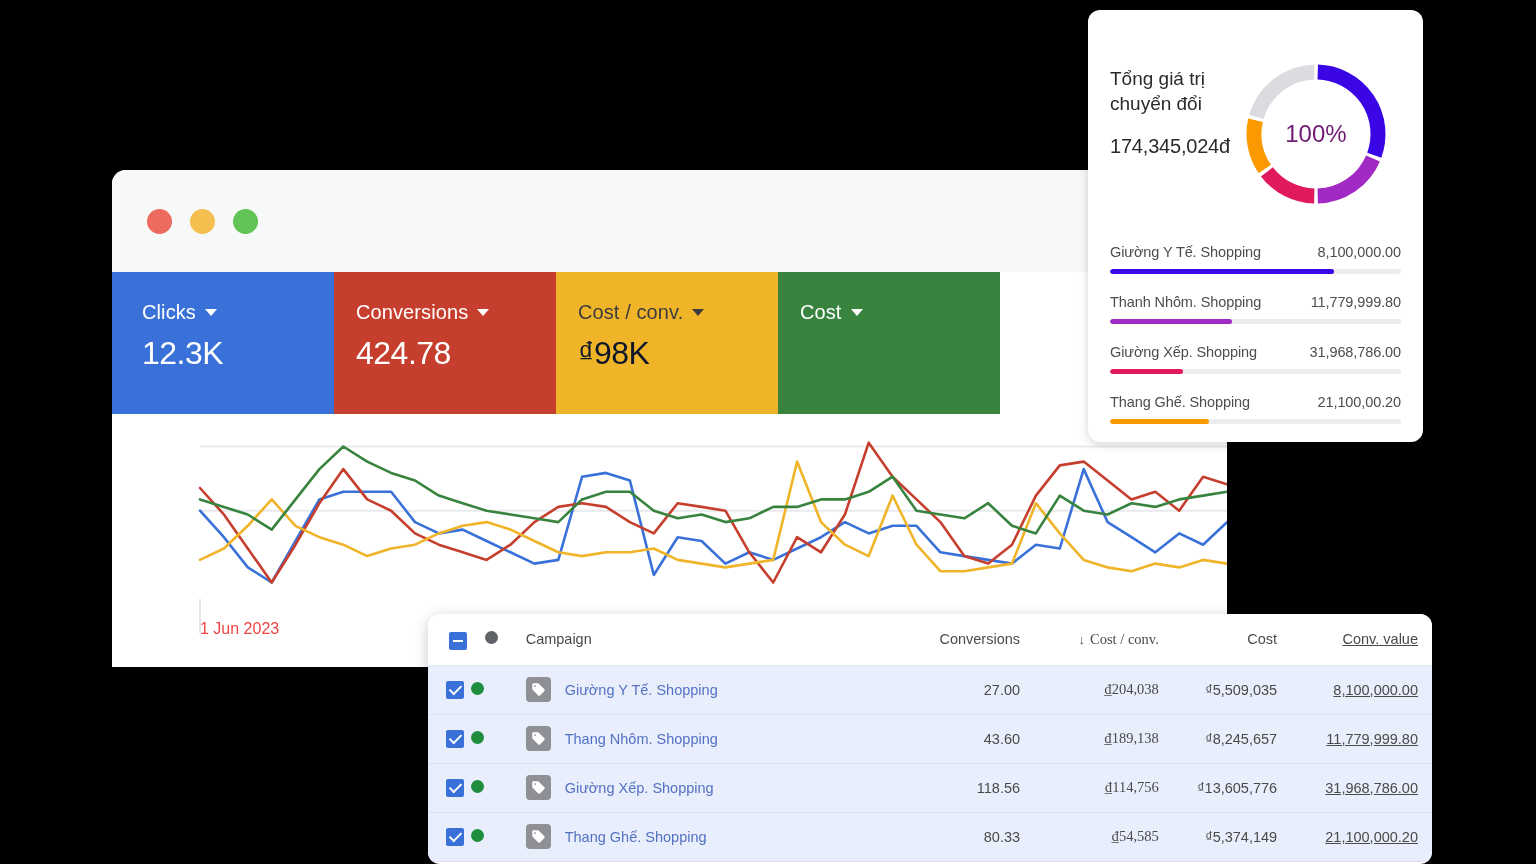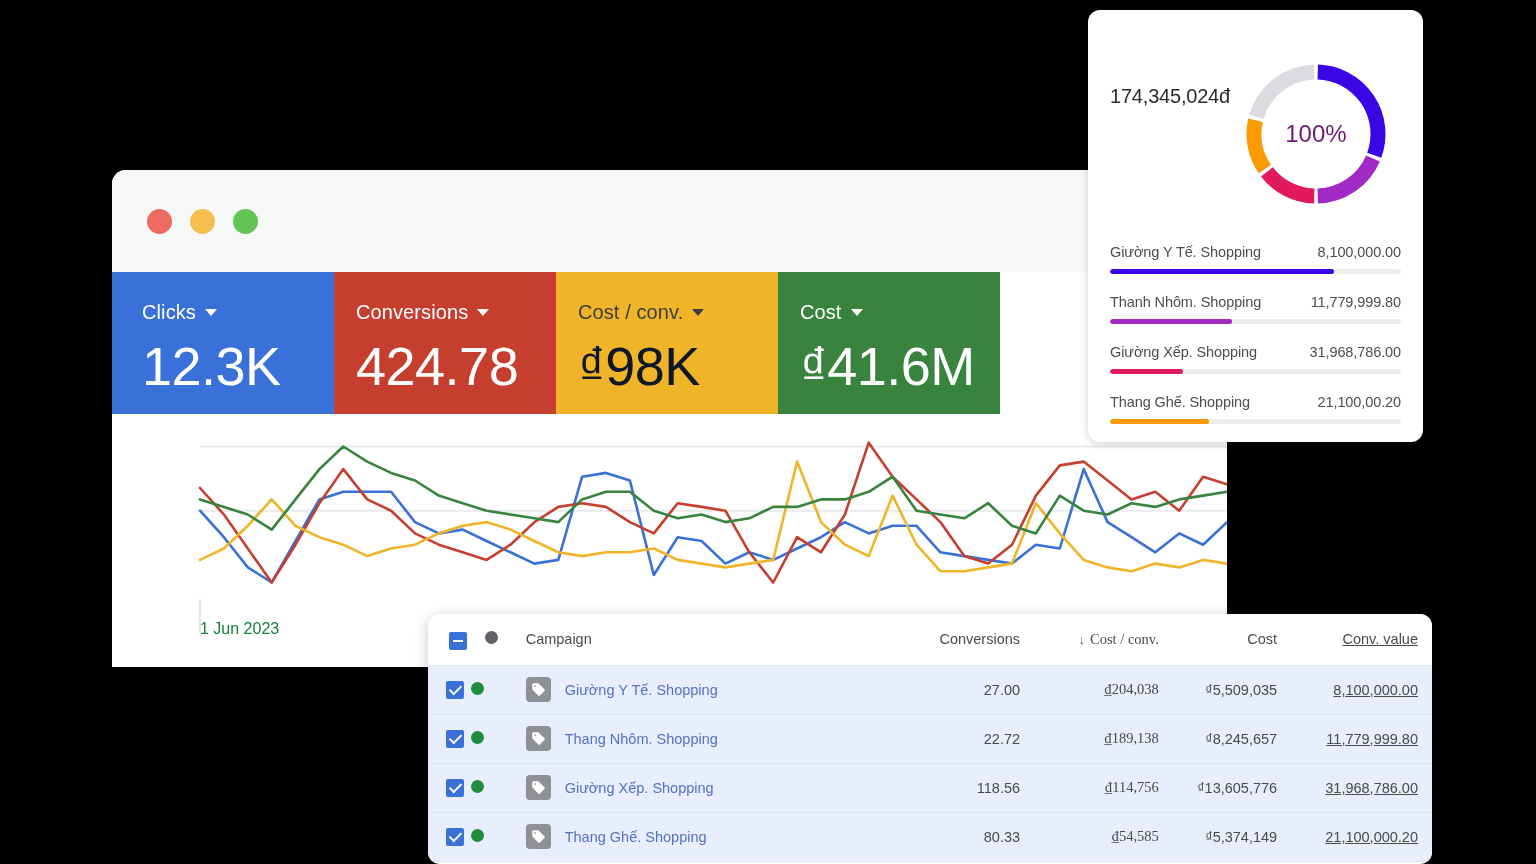--- a/index.html
+++ b/index.html
@@ -52,32 +52,32 @@
   .kpi.yellow .kpi-label { color: #3c3c3c; }
   .caret {
     width: 0; height: 0;
     border-left: 6px solid transparent;
     border-right: 6px solid transparent;
     border-top: 7px solid currentColor;
     display: inline-block;
   }
   .kpi-value {
     margin-top: 11px;
-    font-size: 54px; font-weight: 400; letter-spacing: -.5px;
+    font-size: 32px; font-weight: 400; letter-spacing: -.5px;
     white-space: nowrap;
   }
   .kpi.blue .kpi-value, .kpi.red .kpi-value, .kpi.green .kpi-value { color: #ffffff; }
   .kpi.yellow .kpi-value { color: #0f172a; }
 
   
   .chart-area { position: relative; width: 1115px; height: 253px; background: #fff; }
   .chart-svg { position: absolute; left: 0; top: 0; }
   .chart-xlabel {
     position: absolute; left: 88px; top: 206px;
-    font-size: 16px; color: #15803d; text-align: right;
+    font-size: 16px; color: #ef4444; text-align: right;
   }
 
   
   .donut-card {
     position: absolute;
     left: 1088px; top: 10px;
     width: 335px; height: 432px;
     background: #ffffff;
     border-radius: 12px;
     overflow: hidden;
@@ -198,40 +198,44 @@
             <span>Conversions</span>
             <span class="caret"></span>
           </div><div class="kpi-value">424.78</div></div>
         <div class="kpi yellow" style="background: rgb(240, 180, 41);"><div class="kpi-label">
             <span>Cost / conv.</span>
             <span class="caret"></span>
           </div><div class="kpi-value">₫98K</div></div>
         <div class="kpi green" style="background: rgb(56, 131, 62);"><div class="kpi-label">
             <span>Cost</span>
             <span class="caret"></span>
-          </div><div class="kpi-value">₫41.6M</div></div>
+          </div></div>
       </div>
 
     <div class="chart-area">
       <svg class="chart-svg" id="line-chart" width="1115" height="253">
           <line x1="88" x2="1115" y1="32.46000000000001" y2="32.46000000000001" stroke="#e8eaed" stroke-width="2"></line>
           <line x1="88" x2="1115" y1="96.72" y2="96.72" stroke="#e8eaed" stroke-width="2"></line>
           <line x1="88" x2="88" y1="185" y2="219" stroke="#dadce0" stroke-width="1.5"></line>
           <polyline points="88.0,96.7 111.9,123.2 135.8,153.4 159.7,168.5 183.5,127.0 207.4,85.4 231.3,77.8 255.2,77.8 279.1,77.8 303.0,108.1 326.8,119.4 350.7,115.6 374.6,127.0 398.5,138.3 422.4,149.6 446.3,145.9 470.1,62.7 494.0,58.9 517.9,66.5 541.8,161.0 565.7,123.2 589.6,127.0 613.4,149.6 637.3,138.3 661.2,145.9 685.1,134.5 709.0,123.2 732.9,108.1 756.7,119.4 780.6,111.8 804.5,111.8 828.4,138.3 852.3,142.1 876.2,145.9 900.0,149.6 923.9,130.7 947.8,134.5 971.7,55.1 995.6,108.1 1019.5,123.2 1043.3,138.3 1067.2,119.4 1091.1,130.7 1115.0,108.1" fill="none" stroke="#3a71d8" stroke-width="2.6" stroke-linejoin="round" stroke-linecap="round"></polyline>
           <polyline points="88.0,74.0 111.9,100.5 135.8,134.5 159.7,168.5 183.5,130.7 207.4,89.2 231.3,55.1 255.2,85.4 279.1,96.7 303.0,119.4 326.8,130.7 350.7,138.3 374.6,145.9 398.5,130.7 422.4,108.1 446.3,92.9 470.1,89.2 494.0,92.9 517.9,108.1 541.8,119.4 565.7,89.2 589.6,92.9 613.4,96.7 637.3,138.3 661.2,168.5 685.1,123.2 709.0,138.3 732.9,100.5 756.7,28.7 780.6,62.7 804.5,85.4 828.4,108.1 852.3,142.1 876.2,149.6 900.0,130.7 923.9,81.6 947.8,51.4 971.7,47.6 995.6,66.5 1019.5,85.4 1043.3,77.8 1067.2,96.7 1091.1,62.7 1115.0,70.3" fill="none" stroke="#c63f2e" stroke-width="2.6" stroke-linejoin="round" stroke-linecap="round"></polyline>
           <polyline points="88.0,145.9 111.9,134.5 135.8,111.8 159.7,85.4 183.5,111.8 207.4,123.2 231.3,130.7 255.2,142.1 279.1,134.5 303.0,130.7 326.8,119.4 350.7,111.8 374.6,108.1 398.5,115.6 422.4,127.0 446.3,138.3 470.1,142.1 494.0,138.3 517.9,138.3 541.8,134.5 565.7,145.9 589.6,149.6 613.4,153.4 637.3,149.6 661.2,145.9 685.1,47.6 709.0,108.1 732.9,130.7 756.7,142.1 780.6,81.6 804.5,130.7 828.4,157.2 852.3,157.2 876.2,153.4 900.0,149.6 923.9,89.2 947.8,119.4 971.7,145.9 995.6,153.4 1019.5,157.2 1043.3,149.6 1067.2,153.4 1091.1,145.9 1115.0,149.6" fill="none" stroke="#f0b429" stroke-width="2.6" stroke-linejoin="round" stroke-linecap="round"></polyline>
           <polyline points="88.0,85.4 111.9,92.9 135.8,100.5 159.7,115.6 183.5,85.4 207.4,55.1 231.3,32.5 255.2,47.6 279.1,58.9 303.0,66.5 326.8,81.6 350.7,89.2 374.6,96.7 398.5,100.5 422.4,104.3 446.3,108.1 470.1,85.4 494.0,77.8 517.9,77.8 541.8,96.7 565.7,104.3 589.6,100.5 613.4,108.1 637.3,104.3 661.2,92.9 685.1,92.9 709.0,85.4 732.9,85.4 756.7,77.8 780.6,62.7 804.5,96.7 828.4,100.5 852.3,104.3 876.2,89.2 900.0,111.8 923.9,119.4 947.8,81.6 971.7,96.7 995.6,100.5 1019.5,89.2 1043.3,92.9 1067.2,85.4 1091.1,81.6 1115.0,77.8" fill="none" stroke="#38833e" stroke-width="2.6" stroke-linejoin="round" stroke-linecap="round"></polyline>
         </svg>
       <div class="chart-xlabel">1 Jun 2023</div>
     </div>
   </div>
 
   <div class="donut-card">
     <div class="donut-top">
       <div class="donut-texts">
+        <div class="donut-title">
+          <span>Tổng giá trị</span><br>
+          <span>chuyển đổi</span>
+        </div>
         <div class="donut-total">174,345,024đ</div>
       </div>
       <div class="donut-ring">
         <svg id="donut-svg" width="152" height="152" viewBox="0 0 152 152">
             <path d="M 77.73114160086126 14.02417286749803 A 62 62 0 0 1 134.2609424887263 97.20524888619147" fill="none" stroke="#3b06e6" stroke-width="15"></path>
             <path d="M 132.98639103382453 100.42439839463898 A 62 62 0 0 1 77.73114160086126 137.97582713250196" fill="none" stroke="#a129c4" stroke-width="15"></path>
             <path d="M 74.26885839913872 137.97582713250196 A 62 62 0 0 1 26.878042111978182 113.8290001618786" fill="none" stroke="#e01a5c" stroke-width="15"></path>
             <path d="M 24.842963106745707 111.02795421234615 A 62 62 0 0 1 15.54074003305508 62.26399314759304" fill="none" stroke="#fb9a00" stroke-width="15"></path>
             <path d="M 16.40177485182423 58.910483939346065 A 62 62 0 0 1 74.26885839913872 14.02417286749803" fill="none" stroke="#dadce0" stroke-width="15"></path>
           </svg>
@@ -322,21 +326,21 @@
             <td class="col-campaign">
               <span class="camp-cell">
                 <span class="tag-icon">
                   <svg width="15" height="15" viewBox="0 0 24 24" fill="#ffffff">
                     <path d="M21.4 11.6l-9-9C12 2.2 11.5 2 11 2H4c-1.1 0-2 .9-2 2v7c0 .5.2 1 .6 1.4l9 9c.4.4.9.6 1.4.6s1-.2 1.4-.6l7-7c.4-.4.6-.9.6-1.4s-.2-1-.6-1.4zM6.5 8C5.7 8 5 7.3 5 6.5S5.7 5 6.5 5 8 5.7 8 6.5 7.3 8 6.5 8z"></path>
                   </svg>
                 </span>
                 <a class="camp-link">Thang Nhôm. Shopping</a>
               </span>
             </td>
-            <td class="col-num col-conv">22.72</td>
+            <td class="col-num col-conv">43.60</td>
             <td class="col-num col-cpc">₫189,138</td>
             <td class="col-num col-cost">₫8,245,657</td>
             <td class="col-num col-cval">11,779,999.80</td>
           </tr>
           <tr>
             <td class="col-check"><span class="cb checked"></span></td>
             <td class="col-status"><span class="status-dot green"></span></td>
             <td class="col-campaign">
               <span class="camp-cell">
                 <span class="tag-icon">

